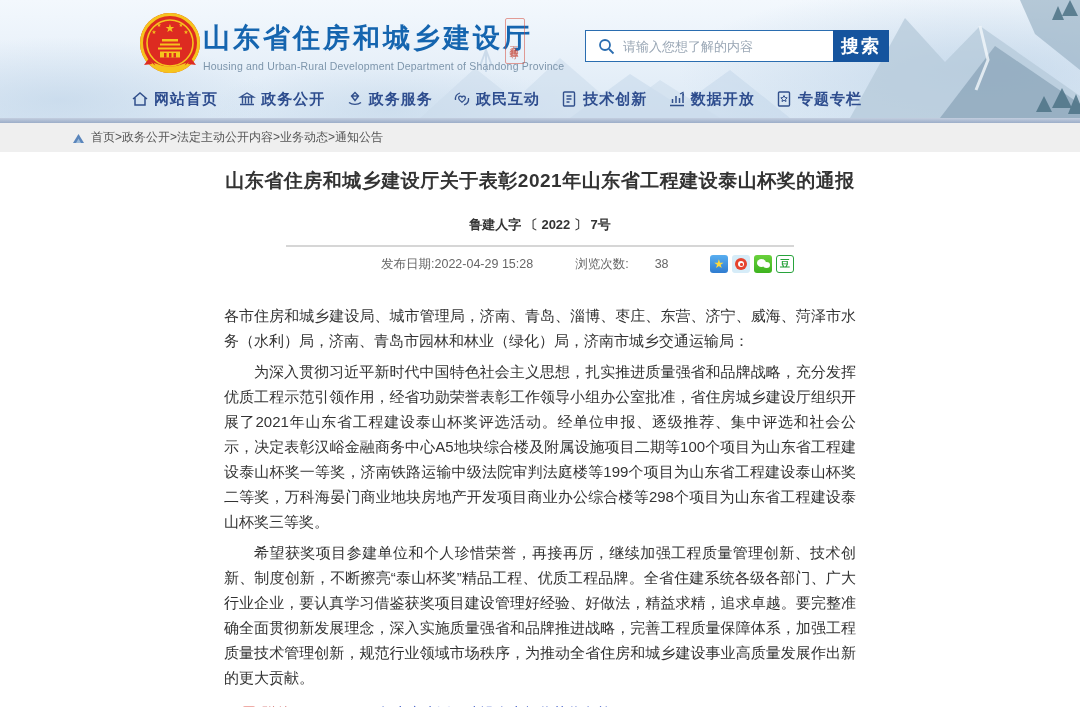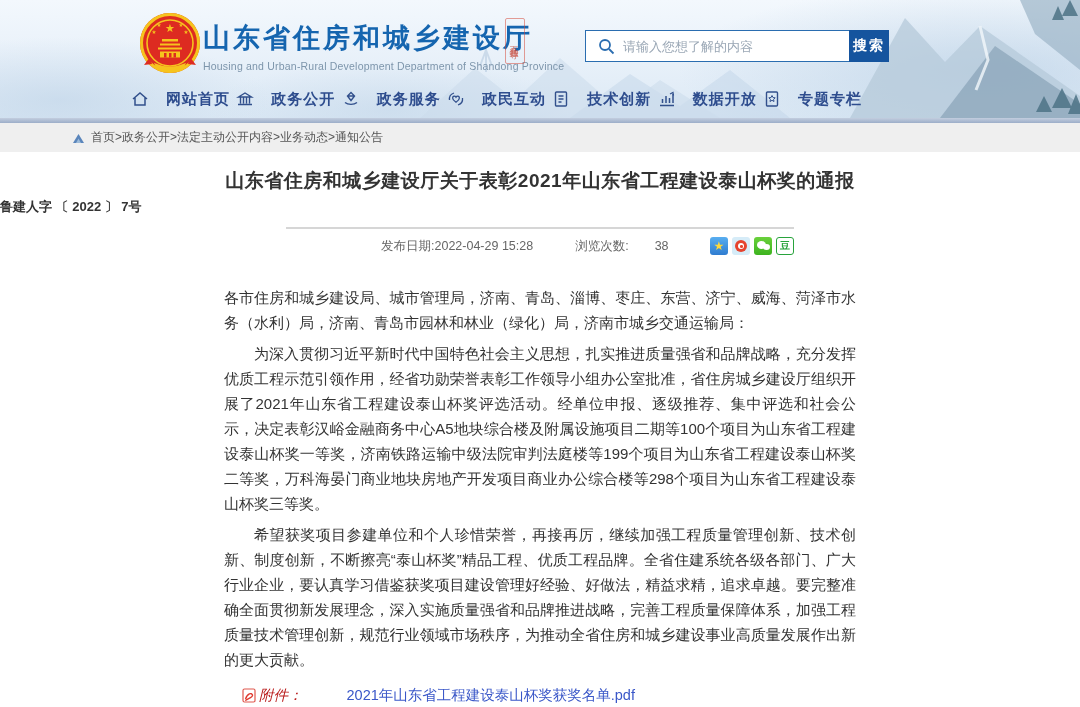--- a/index.html
+++ b/index.html
@@ -26,40 +26,40 @@
   .seal { position:absolute; left:505px; top:18px; width:20px; height:46px;
     border:1px solid rgba(214,72,56,.65); border-radius:2px; color:#c8493a;
     writing-mode:vertical-rl; text-orientation:upright; font-size:9px; line-height:20px;
     text-align:center; letter-spacing:1px; opacity:.8; }
 
   .search-bar { position:absolute; left:585px; top:30px; width:304px; height:32px;
     display:flex; align-items:center; background:#fff; border:1px solid #2a6db0; }
   .search-icon { margin:0 8px 0 12px; display:flex; }
   .search-input { flex:1; border:none; outline:none; font-size:13px; color:#333; background:transparent; }
   .search-input::placeholder { color:#9aa7b5; }
-  .search-button { width:40px; height:32px; margin:-1px -1px -1px 0; border:none; background:#15549e;
-    color:#fff; font-size:14px; font-weight:bold; cursor:pointer; letter-spacing:2px; }
+  .search-button { width:56px; height:32px; margin:-1px -1px -1px 0; border:none; background:#15549e;
+    color:#fff; font-size:18px; font-weight:bold; cursor:pointer; letter-spacing:2px; }
 
   .nav { position:absolute; left:130px; top:86px; width:732px; height:26px;
     display:flex; justify-content:space-between; align-items:center; }
-  .nav-item { display:flex; align-items:center; gap:16px; cursor:pointer; }
+  .nav-item { display:flex; align-items:center; gap:4px; cursor:pointer; }
   .nav-label { font-size:15px; font-weight:bold; color:#2e4d8e; letter-spacing:1px; }
 
   .separator { height:5px; background:linear-gradient(180deg,#c3cedf,#9cadc8); }
 
   
   .breadcrumb-bar { height:29px; background:#efefef; display:flex; align-items:center;
     padding-left:72px; }
   .crumb-home-icon { display:flex; margin-right:6px; }
   .breadcrumb { font-size:12px; color:#555; cursor:pointer; }
 
   
   .article { padding-top:16px;border-radius:26px; }
   .article-title { text-align:center; font-size:19px; font-weight:bold; color:#333; letter-spacing:.5px; }
-  .doc-number { font-size:13px; font-weight:bold; color:#333; margin-top:4px; }
+  .doc-number { text-align:center; font-size:13px; font-weight:bold; color:#333; margin-top:22px; }
   .divider { width:508px; height:2px; background:#d6d6d6; margin:11px auto 0; }
   .meta { width:508px; margin:0 auto; height:34px; display:flex; align-items:center;
     font-size:12.5px; color:#666; }
   .meta-date { margin-left:95px; }
   .meta-views-label { margin-left:42px; }
   .meta-views-value { margin-left:26px; }
   .share { margin-left:auto; display:flex; gap:4px; align-items:center; }
   .share-ico { width:18px; height:18px; border-radius:3px; display:flex; align-items:center;
     justify-content:center; cursor:pointer; position:relative; }
   .ico-star { background:linear-gradient(180deg,#58aef0,#2f7cd0); color:#ffd93c; font-size:12px; line-height:1; }

